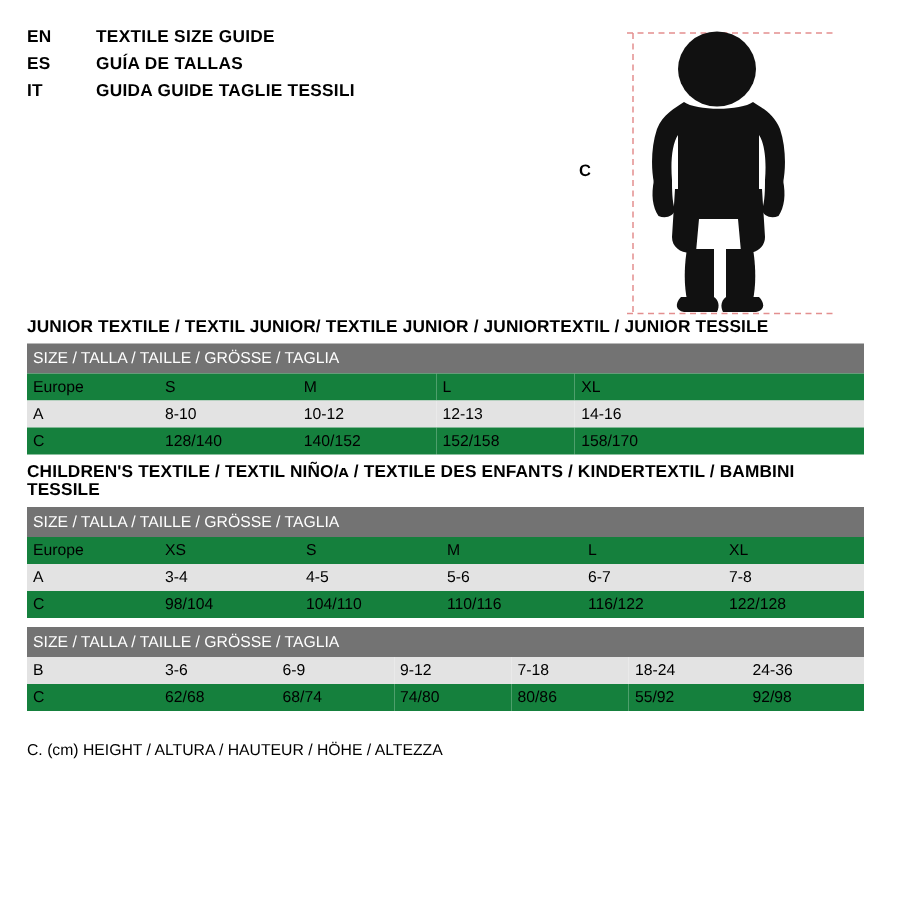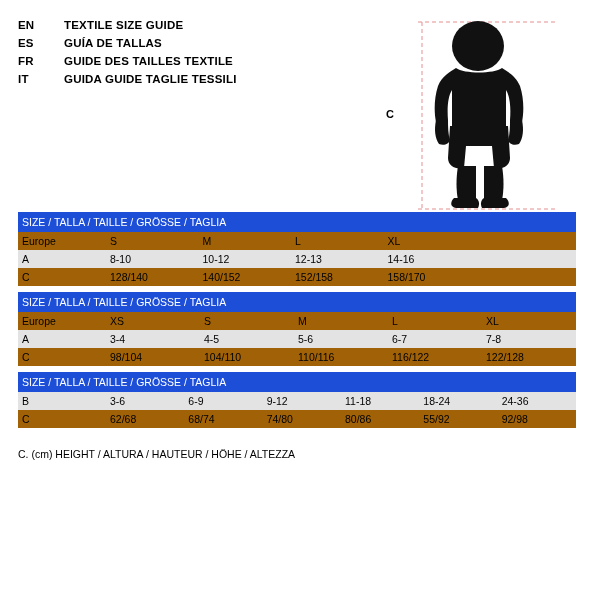--- a/index.html
+++ b/index.html
@@ -82,31 +82,31 @@
     width: 100%;
     border-collapse: collapse;
     table-layout: fixed;
   }
   table.size-table td {
     font-size: 10.5px;
     padding: 2px 0 2px 4px;
     line-height: 14px;
   }
   tr.head-row td {
-    background: #1d4ed8;
+    background: #737373;
     color: #ffffff;
     font-weight: normal;
     font-size: 10.5px;
     padding: 3px 0 3px 4px;
   }
   tr.shaded td {
     background: #e3e3e3;
   }
   tr.plain td {
-    background: #a16207;
+    background: #15803d;
   }
   .row-label {
     width: 88px;
   }
 
   
   .legend {
     margin-top: 18px;
     font-size: 10.5px;
     line-height: 16px;
@@ -123,24 +123,20 @@
   <div class="header">
     <table class="lang-table">
       <tbody>
         <tr>
           <td class="lang-code">EN</td>
           <td class="lang-title">TEXTILE SIZE GUIDE</td>
         </tr>
         <tr>
           <td class="lang-code">ES</td>
           <td class="lang-title">GUÍA DE TALLAS</td>
-        </tr>
-        <tr>
-          <td class="lang-code">FR</td>
-          <td class="lang-title">GUIDE DES TAILLES TEXTILE</td>
         </tr>
         <tr>
           <td class="lang-code">IT</td>
           <td class="lang-title">GUIDA GUIDE TAGLIE TESSILI</td>
         </tr>
       </tbody>
     </table>
 
     <div class="figure">
       <span class="c-label">C</span>
@@ -179,20 +175,21 @@
           <path d="M78 150 C 78 160, 78 172, 78 184 L 96 184 C 98 174, 98 162, 96 150 Z"></path>
 
           <path d="M48 182 C 44 186, 44 191, 50 192 L 72 192 C 74 188, 73 184, 70 182 Z"></path>
           <path d="M78 182 C 75 184, 74 188, 76 192 L 98 192 C 104 191, 104 186, 100 182 Z"></path>
         </g>
       </svg>
     </div>
   </div>
 
   <div class="section">
+    <p class="section-title">JUNIOR TEXTILE / TEXTIL JUNIOR/ TEXTILE JUNIOR / JUNIORTEXTIL / JUNIOR TESSILE</p>
     <table class="size-table">
       <colgroup>
         <col style="width:88px">
           <col>
           <col>
           <col>
           <col>
           <col style="width:100px">
       </colgroup>
       <tbody>
@@ -221,20 +218,21 @@
           <td>140/152</td>
           <td>152/158</td>
           <td>158/170</td>
           <td></td>
         </tr>
       </tbody>
     </table>
   </div>
 
   <div class="section">
+    <p class="section-title">CHILDREN'S TEXTILE / TEXTIL NIÑO/ᴀ / TEXTILE DES ENFANTS / KINDERTEXTIL / BAMBINI TESSILE</p>
     <table class="size-table">
       <colgroup>
         <col style="width:88px">
           <col>
           <col>
           <col>
           <col>
           <col>
       </colgroup>
       <tbody>
@@ -282,21 +280,21 @@
       </colgroup>
       <tbody>
         <tr class="head-row">
           <td colspan="7">SIZE / TALLA / TAILLE / GRÖSSE / TAGLIA</td>
         </tr>
         <tr class="shaded">
           <td class="row-label">B</td>
           <td>3-6</td>
           <td>6-9</td>
           <td>9-12</td>
-          <td>11-18</td>
+          <td>7-18</td>
           <td>18-24</td>
           <td>24-36</td>
         </tr>
         <tr class="plain">
           <td class="row-label">C</td>
           <td>62/68</td>
           <td>68/74</td>
           <td>74/80</td>
           <td>80/86</td>
           <td>55/92</td>

